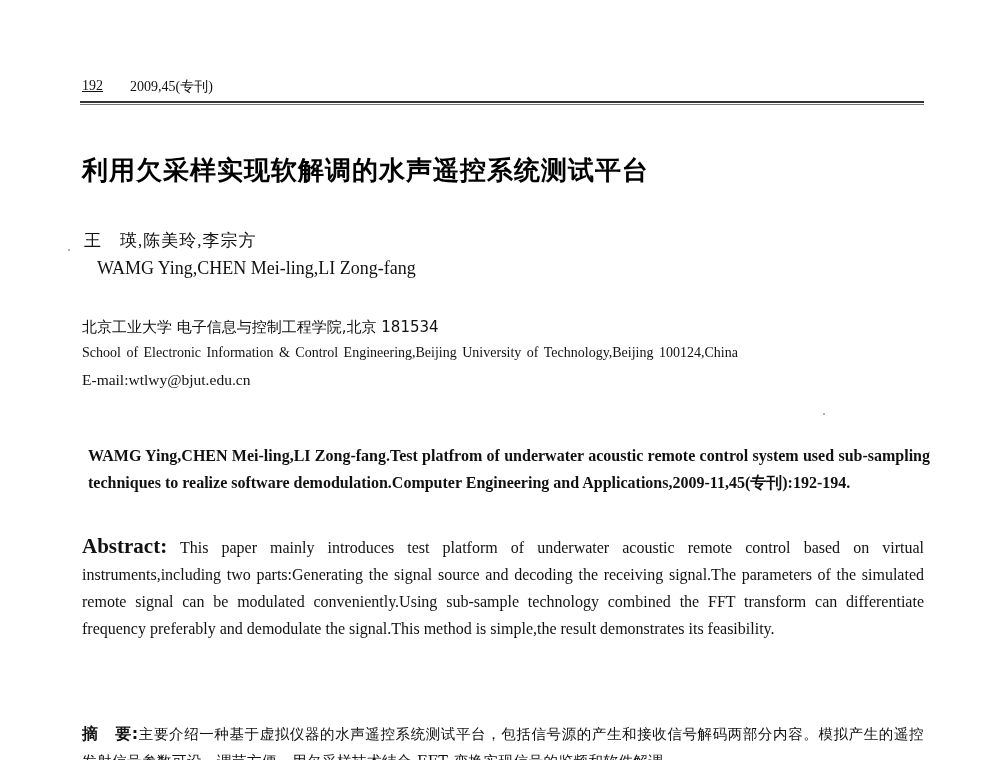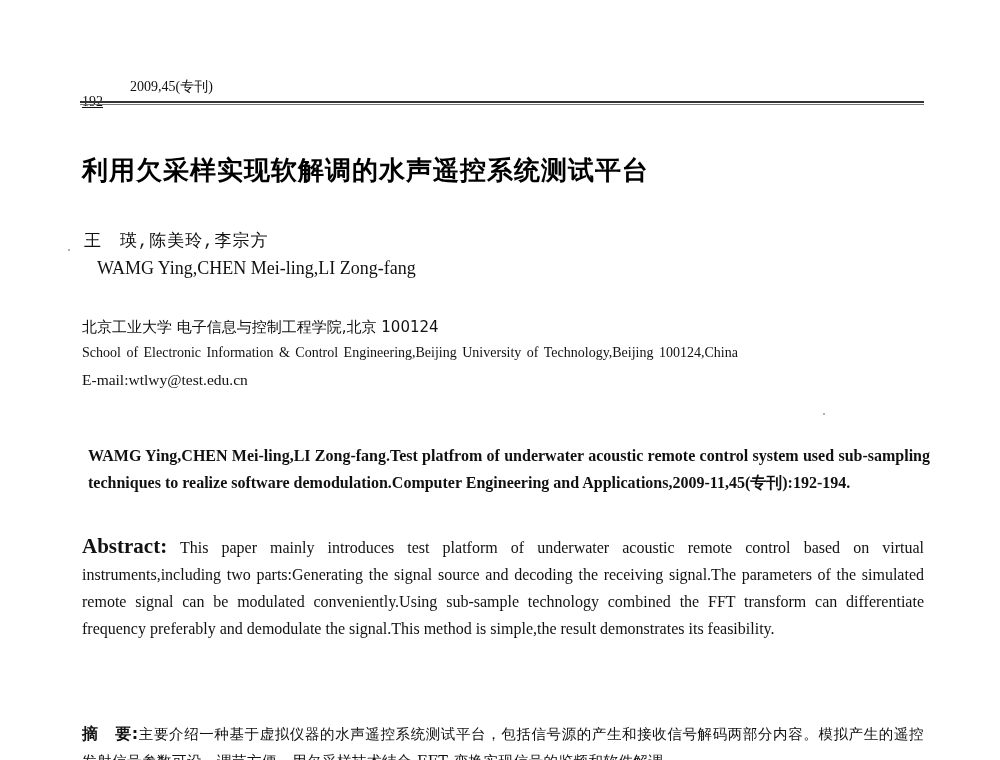--- a/index.html
+++ b/index.html
@@ -9,39 +9,39 @@
     font-family: "DejaVu Serif", "Liberation Serif", serif;
     position: relative;
   }
   .page { position: absolute; left: 0; top: 0; width: 1000px; height: 760px; }
 
   .running-header {
     position: absolute; left: 82px; top: 78px; width: 842px; height: 22px;
     font-family: "Liberation Serif", serif; font-size: 14px; color: #111;
     white-space: nowrap;
   }
-  .running-header .pg { position: absolute; left: 0; top: 16px; text-decoration: underline; }
+  .running-header .pg { position: absolute; left: 0; top: 0; text-decoration: underline; }
   .running-header .vol { position: absolute; left: 48px; top: 0; }
   .running-header .journal { position: absolute; left: 233px; top: 0; }
   .running-header .journal i { font-style: italic; }
   .running-header .journal .cn { font-family: "DejaVu Sans", sans-serif; font-weight: bold; font-size: 13px; margin-left: 4px; }
   .header-rule {
     position: absolute; left: 80px; top: 101px; width: 844px; height: 0;
     border-top: 2px solid #333; border-bottom: 1px solid #777; padding-bottom: 1px;
   }
 
   .title {
     position: absolute; left: 82px; top: 153px;
     font-family: "DejaVu Sans", sans-serif; font-weight: bold;
     font-size: 26px; letter-spacing: 1px; color: #000; white-space: nowrap;
   }
 
   .authors-cn {
     position: absolute; left: 84px; top: 229px;
-    font-family: Liberation Mono, monospace; font-size: 17px; white-space: nowrap; letter-spacing: 1px;
+    font-family: Liberation Serif, serif; font-size: 17px; white-space: nowrap; letter-spacing: 1px;
   }
   .authors-en {
     position: absolute; left: 82px; top: 258px;
     font-family: "Liberation Serif", serif; font-size: 18px; white-space: nowrap; margin-left: 15px;
   }
   .affil-cn {
     position: absolute; left: 82px; top: 318px;
     font-family: "DejaVu Sans", sans-serif; font-size: 15px; white-space: nowrap;
   }
   .affil-en {
@@ -86,23 +86,23 @@
     <span class="pg">192</span>
     <span class="vol">2009,45(专刊)</span>
   </div>
   <div class="header-rule"></div>
 
   <div class="title">利用欠采样实现软解调的水声遥控系统测试平台</div>
 
   <div class="authors-cn">王　瑛,陈美玲,李宗方</div>
   <div class="authors-en">WAMG Ying,CHEN Mei-ling,LI Zong-fang</div>
 
-  <div class="affil-cn">北京工业大学 电子信息与控制工程学院,北京 100124</div>
+  <div class="affil-cn">北京工业大学 电子信息与控制工程学院,北京 181534</div>
   <div class="affil-en">School of Electronic Information &amp; Control Engineering,Beijing University of Technology,Beijing 100124,China</div>
-  <div class="email">E-mail:wtlwy@test.edu.cn</div>
+  <div class="email">E-mail:wtlwy@bjut.edu.cn</div>
 
   <div class="citation">WAMG Ying,CHEN Mei-ling,LI Zong-fang.Test platfrom of underwater acoustic remote control system used sub-sampling techniques to realize software demodulation.Computer Engineering and Applications,2009-11,45(专刊):192-194.</div>
 
   <div class="abstract"><span class="label">Abstract:</span> <span>This paper mainly introduces test platform of underwater acoustic remote control based on virtual instruments,including two parts:Generating the signal source and decoding the receiving signal.The parameters of the simulated remote signal can be modulated conveniently.Using sub-sample technology combined the FFT transform can differentiate frequency preferably and demodulate the signal.This method is simple,the result demonstrates its feasibility.</span></div>
 
 
   <div class="abstract-cn"><span class="label">摘　要:</span><span>主要介绍一种基于虚拟仪器的水声遥控系统测试平台，包括信号源的产生和接收信号解码两部分内容。模拟产生的遥控发射信号参数可设，调节方便，用欠采样技术结合 FFT 变换实现信号的鉴频和软件解调</span></div>
 
   <div class="speck" style="left:68px; top:249px;"></div>
   <div class="speck" style="left:823px; top:413px;"></div>

